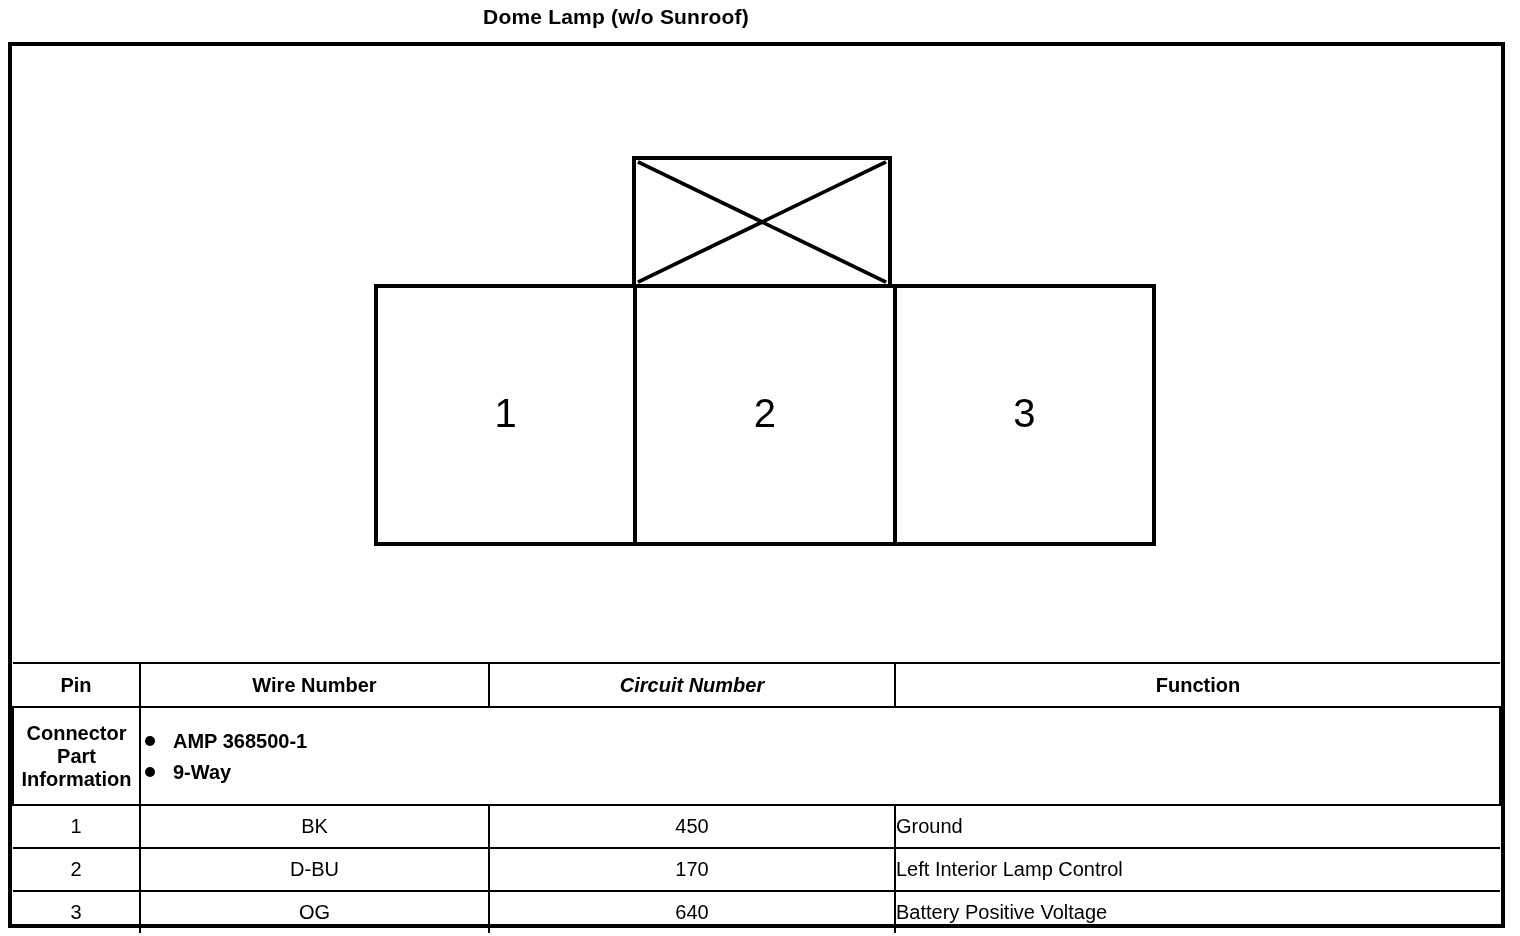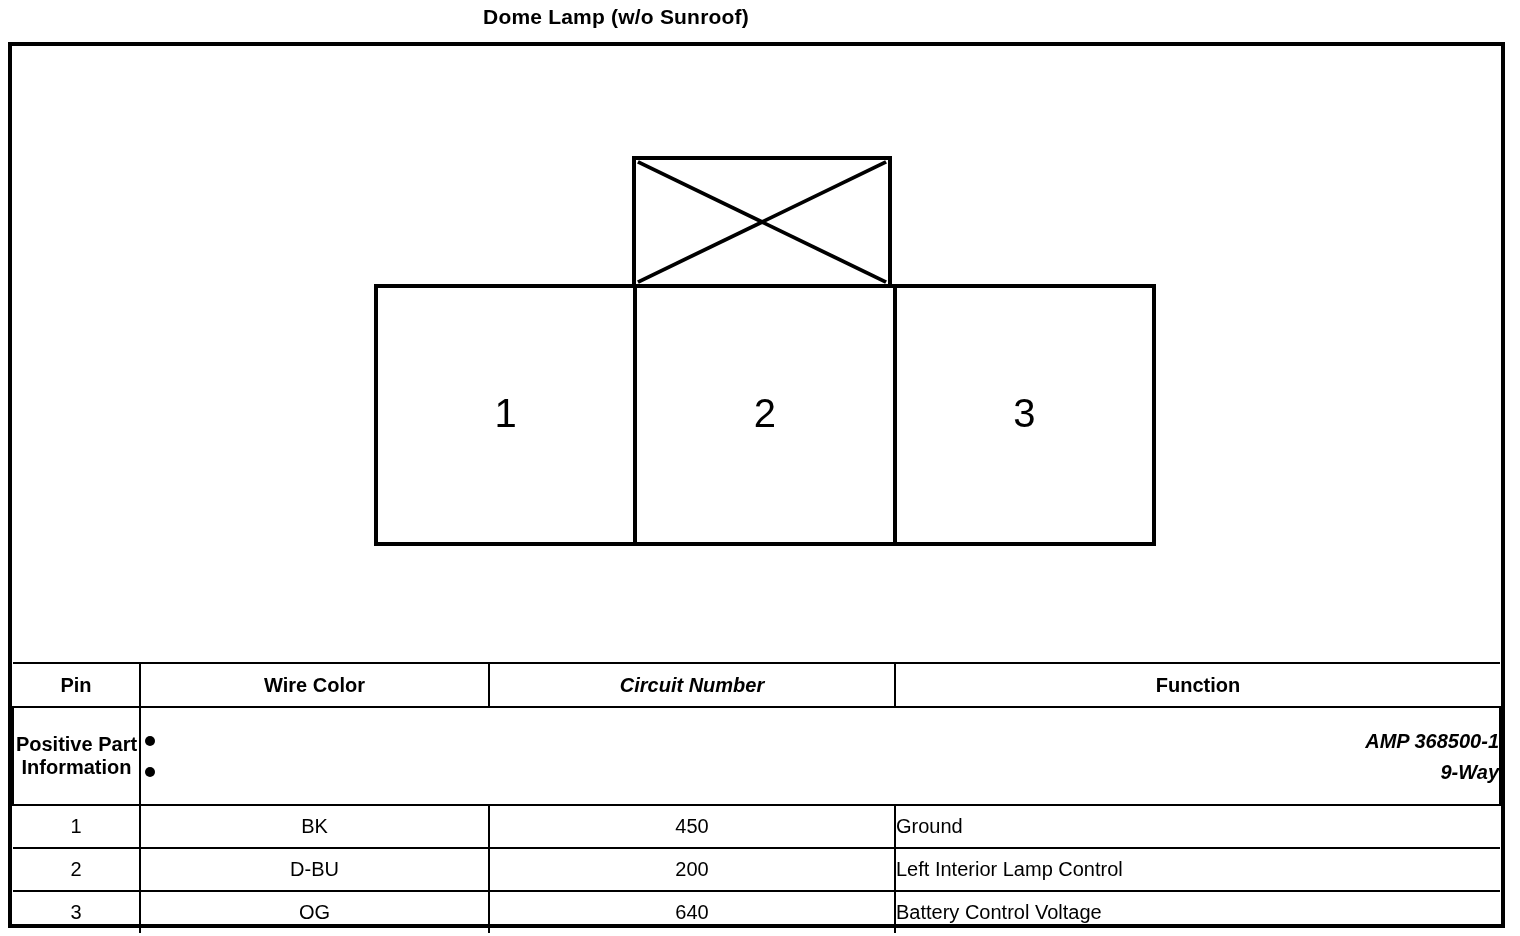--- a/index.html
+++ b/index.html
@@ -120,26 +120,25 @@
   .cpi-label-cell {
     width: 473px;
     text-align: center;
     font-weight: bold;
     font-size: 20px;
     height: 96px;
     border-left: none;
     border-top: 4px solid #000;
   }
   .cpi-value-cell {
-    text-align: right;
+    text-align: left;
     height: 96px;
     border-right: none;
     border-top: 4px solid #000;
     padding-left: 24px;
-    font-style: italic;
   }
   .bullet-list {
     list-style: none;
     margin: 0;
     padding: 0;
   }
   .bullet-list li {
     font-size: 20px;
     font-weight: bold;
     line-height: 22px;
@@ -210,60 +209,60 @@
       <div class="cavity">
         <span class="cavity-number">3</span>
       </div>
     </div>
 
   </div>
 
   <table class="info-table">
     <tbody>
       <tr>
-        <td class="cpi-label-cell">Positive Part Information</td>
+        <td class="cpi-label-cell">Connector Part Information</td>
         <td class="cpi-value-cell" colspan="3">
           <ul class="bullet-list">
             <li>
               <span class="dot"></span>
               <span>AMP 368500-1</span>
             </li>
             <li>
               <span class="dot"></span>
               <span>9-Way</span>
             </li>
           </ul>
         </td>
       </tr>
     </tbody>
 
     <thead>
       <tr>
         <th class="col-pin">Pin</th>
-        <th class="col-wire">Wire Color</th>
+        <th class="col-wire">Wire Number</th>
         <th class="col-circuit">Circuit Number</th>
         <th class="col-function">Function</th>
       </tr>
     </thead>
 
     <tbody>
       <tr>
         <td class="col-pin">1</td>
         <td class="col-wire">BK</td>
         <td class="col-circuit">450</td>
         <td class="col-function">Ground</td>
       </tr>
       <tr>
         <td class="col-pin">2</td>
         <td class="col-wire">D-BU</td>
-        <td class="col-circuit">200</td>
+        <td class="col-circuit">170</td>
         <td class="col-function">Left Interior Lamp Control</td>
       </tr>
       <tr>
         <td class="col-pin">3</td>
         <td class="col-wire">OG</td>
         <td class="col-circuit">640</td>
-        <td class="col-function">Battery Control Voltage</td>
+        <td class="col-function">Battery Positive Voltage</td>
       </tr>
     </tbody>
   </table>
 
 </div>
 
 </body></html>

